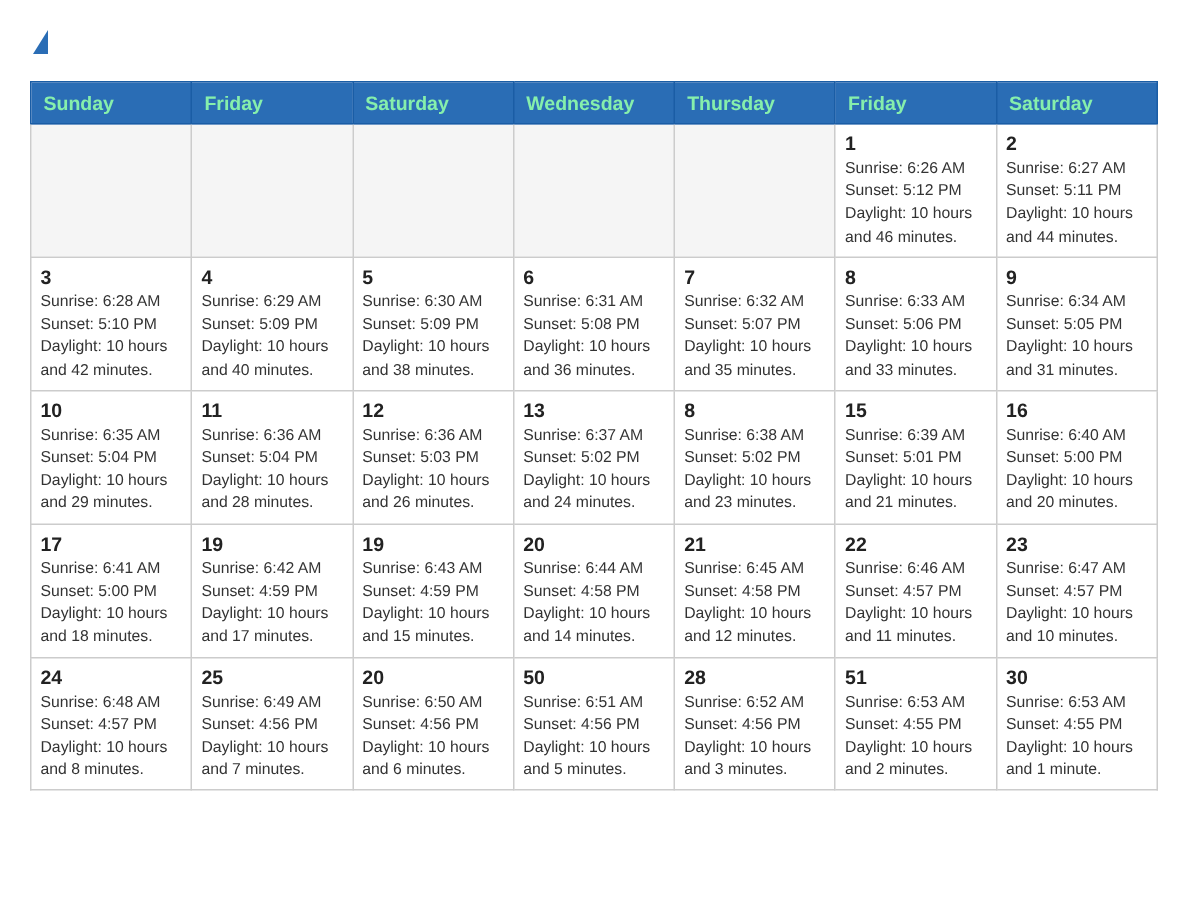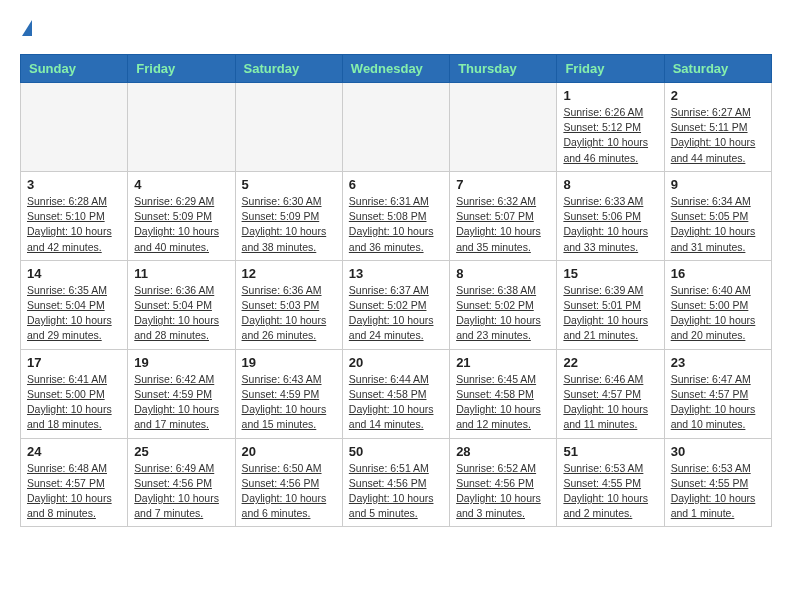--- a/index.html
+++ b/index.html
@@ -70,21 +70,20 @@
     .day-num {
       font-weight: bold;
       font-size: 13px;
       margin-bottom: 2px;
       color: #222;
     }
     .day-info {
       color: #333;
       font-size: 10.5px;
       line-height: 1.45;
-      text-decoration: underline;
     }
   </style>
 </head>
 <body>
 
 <div class="header">
   <div class="logo">
     <div class="logo-text">
       <span class="logo-general"></span>
       <div class="logo-triangle"></div>
@@ -150,21 +149,21 @@
           <div class="day-num">8</div>
           <div class="day-info">Sunrise: 6:33 AM<br>Sunset: 5:06 PM<br>Daylight: 10 hours and 33 minutes.</div>
         </td>
         <td>
           <div class="day-num">9</div>
           <div class="day-info">Sunrise: 6:34 AM<br>Sunset: 5:05 PM<br>Daylight: 10 hours and 31 minutes.</div>
         </td>
       </tr>
       <tr>
         <td>
-          <div class="day-num">14</div>
+          <div class="day-num">10</div>
           <div class="day-info">Sunrise: 6:35 AM<br>Sunset: 5:04 PM<br>Daylight: 10 hours and 29 minutes.</div>
         </td>
         <td>
           <div class="day-num">11</div>
           <div class="day-info">Sunrise: 6:36 AM<br>Sunset: 5:04 PM<br>Daylight: 10 hours and 28 minutes.</div>
         </td>
         <td>
           <div class="day-num">12</div>
           <div class="day-info">Sunrise: 6:36 AM<br>Sunset: 5:03 PM<br>Daylight: 10 hours and 26 minutes.</div>
         </td>

